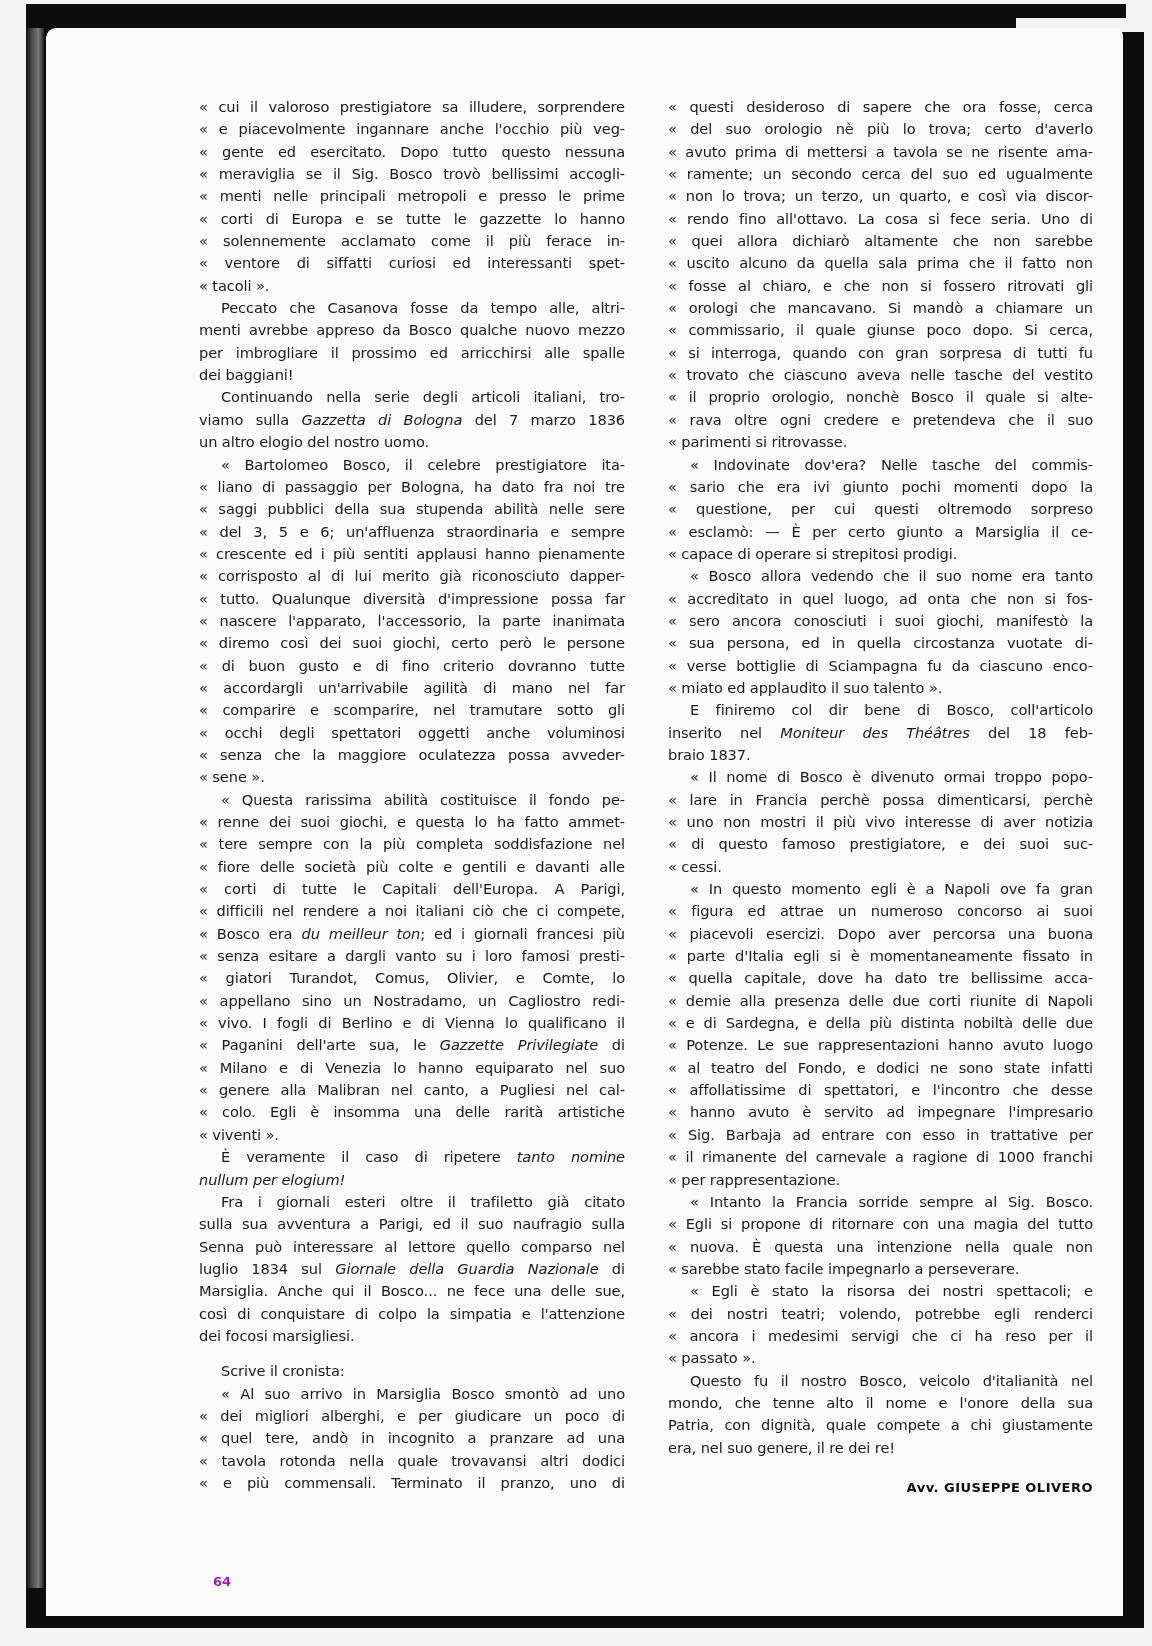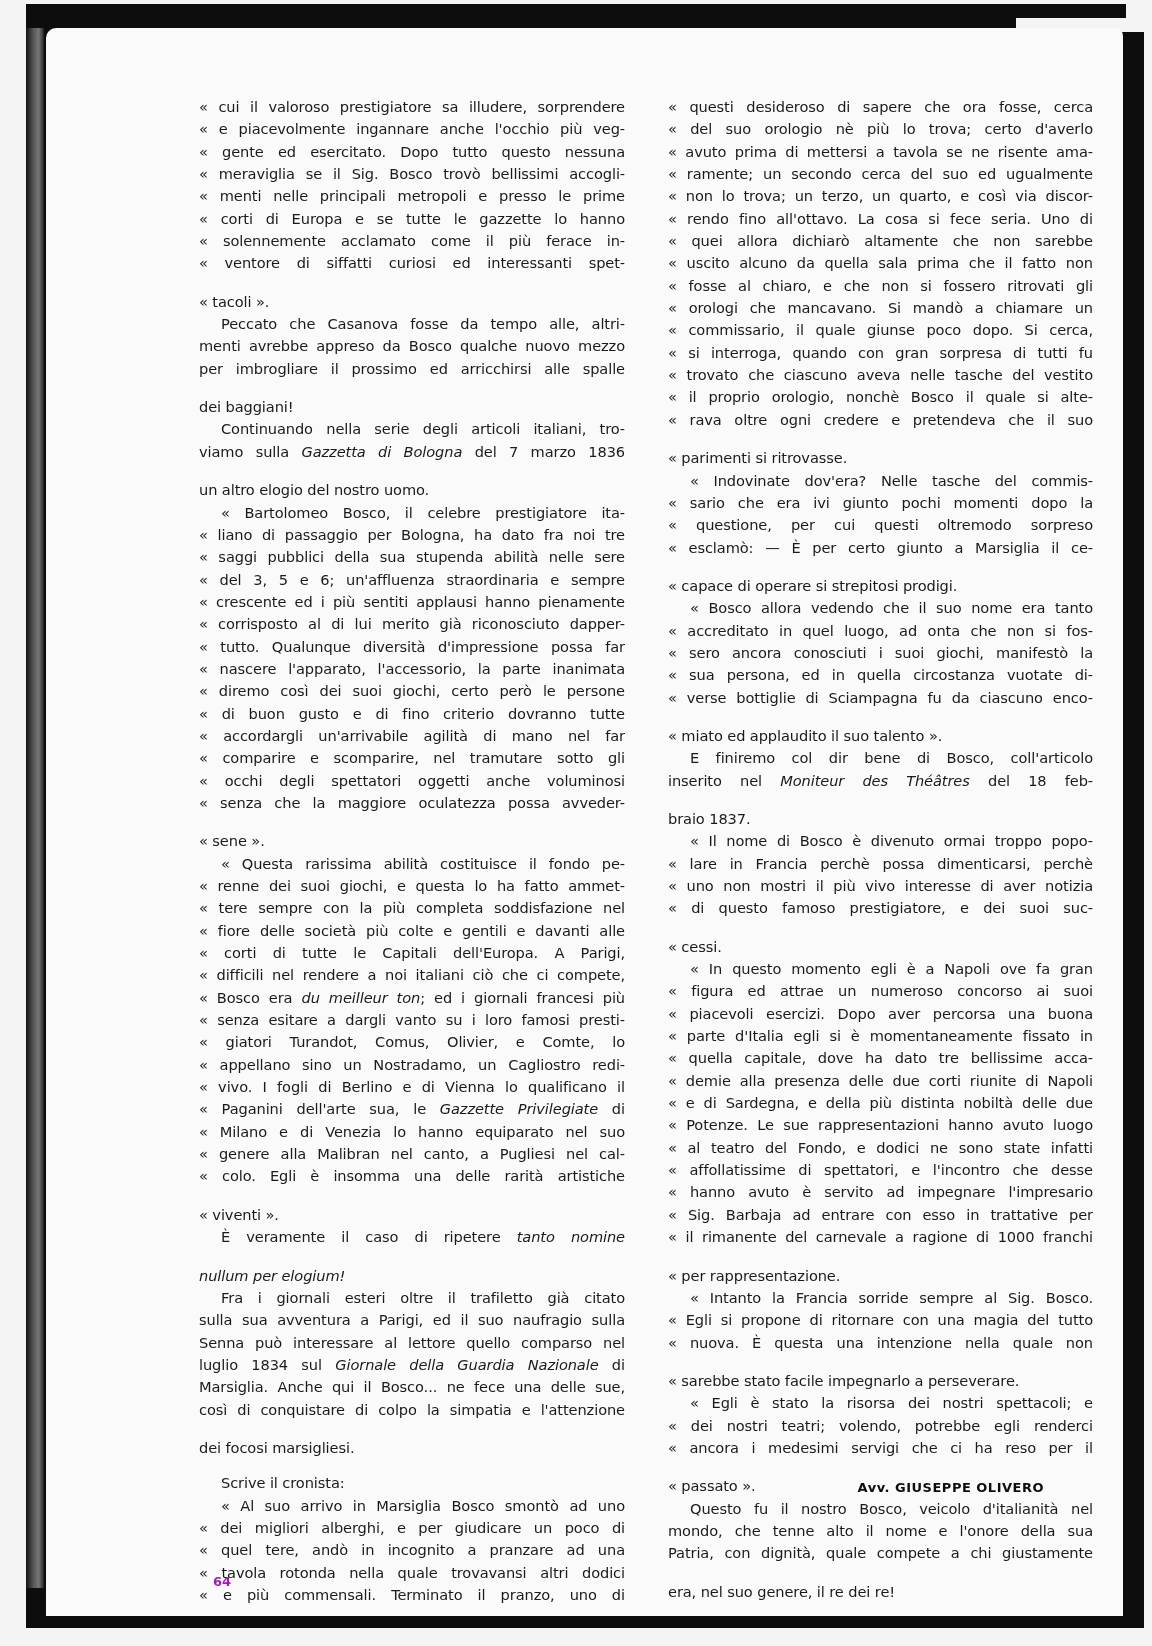--- a/index.html
+++ b/index.html
@@ -30,30 +30,30 @@
   .col {
     position: absolute; top: 96px;
     font-size: 14.6px; line-height: 22.35px;
     text-align: justify;
     letter-spacing: -0.1px;
   }
   .col.left { left: 199px; width: 426px; }
   .col.right { left: 668px; width: 425px; }
   .it { font-style: italic; }
   .signature {
-    position: absolute; left: 811px; top: 1480px; width: 233px; text-align: right;
+    position: absolute; left: 860px; top: 1480px; width: 233px; text-align: right;
     font-family: "DejaVu Sans", sans-serif; font-weight: bold; font-size: 13px;
     letter-spacing: 0.5px; color: #0d0d0d;
   }
   .page-number {
     position: absolute; left: 213px; top: 1574px;
     font-family: "DejaVu Sans", sans-serif; font-weight: bold; font-size: 13px; color: #a21caf;
   }
   .line { display: block; text-align: justify; text-align-last: justify; height: 22.35px; white-space: nowrap; }
-  .line.last { text-align-last: left; margin-top: 16px; }
+  .line.last { text-align-last: left; }
   .line.ind { padding-left: 22px; }
   .line.gap { margin-top: 13px; }
 </style>
 </head>
 <body>
 
 <div class="frame-outer"></div>
 <div class="frame-notch"></div>
 <div class="frame-notch-cover"></div>
 <div class="page-left-edge"></div>

